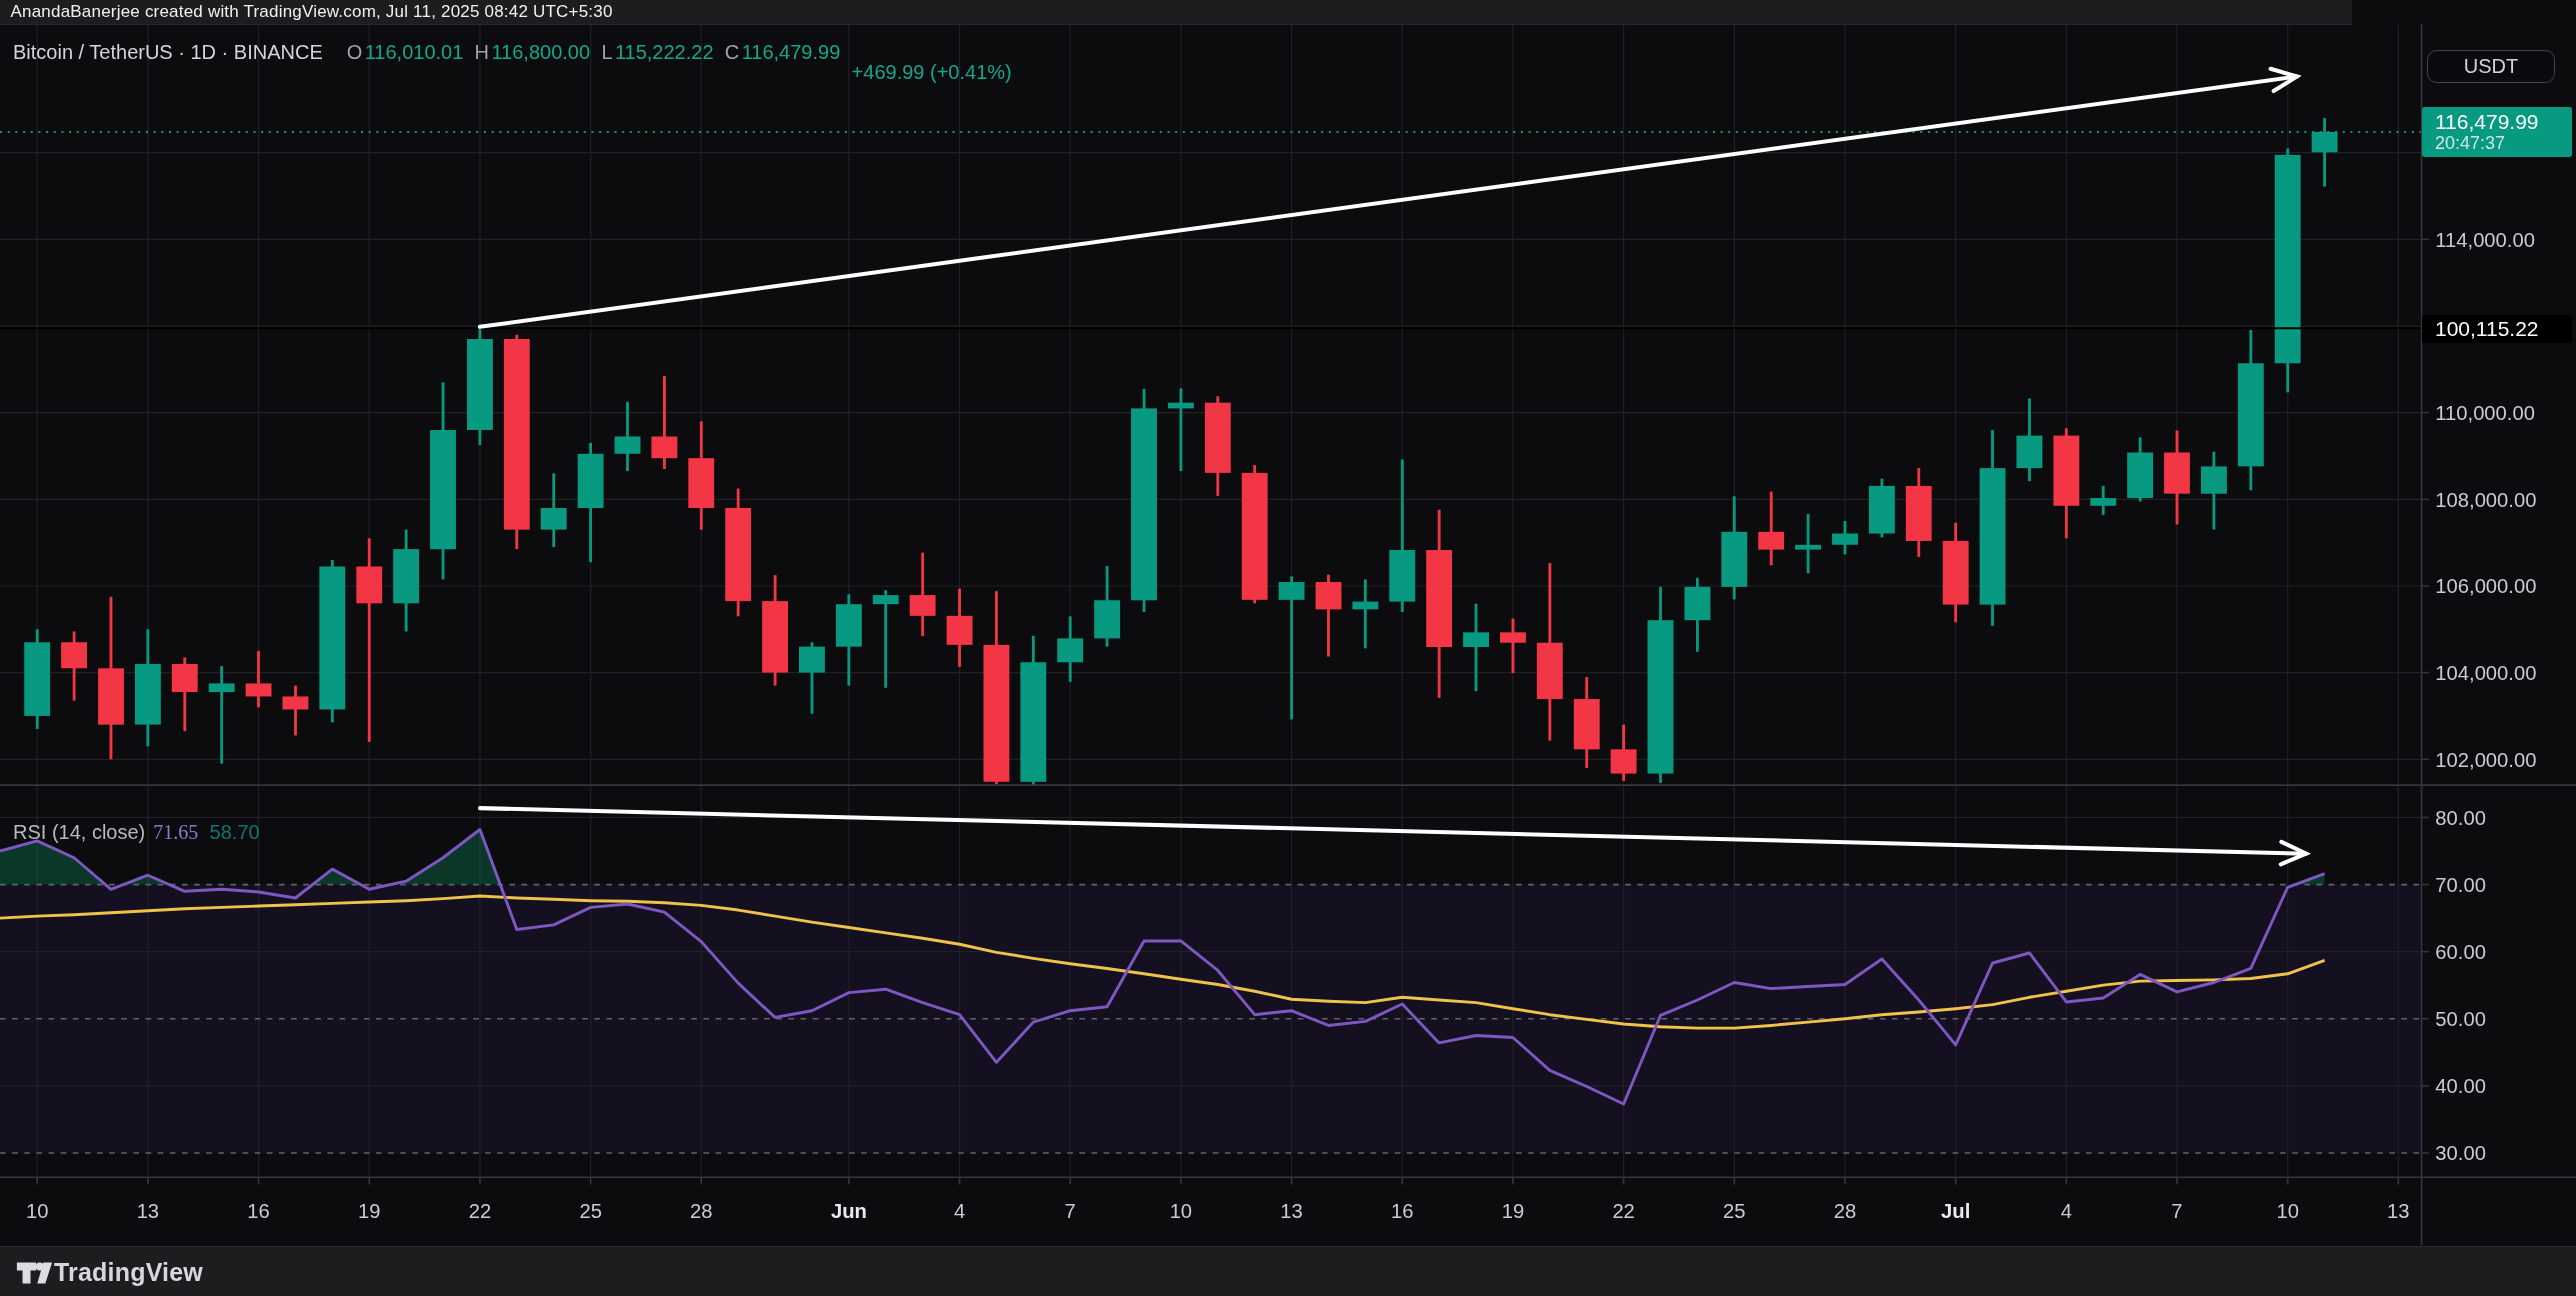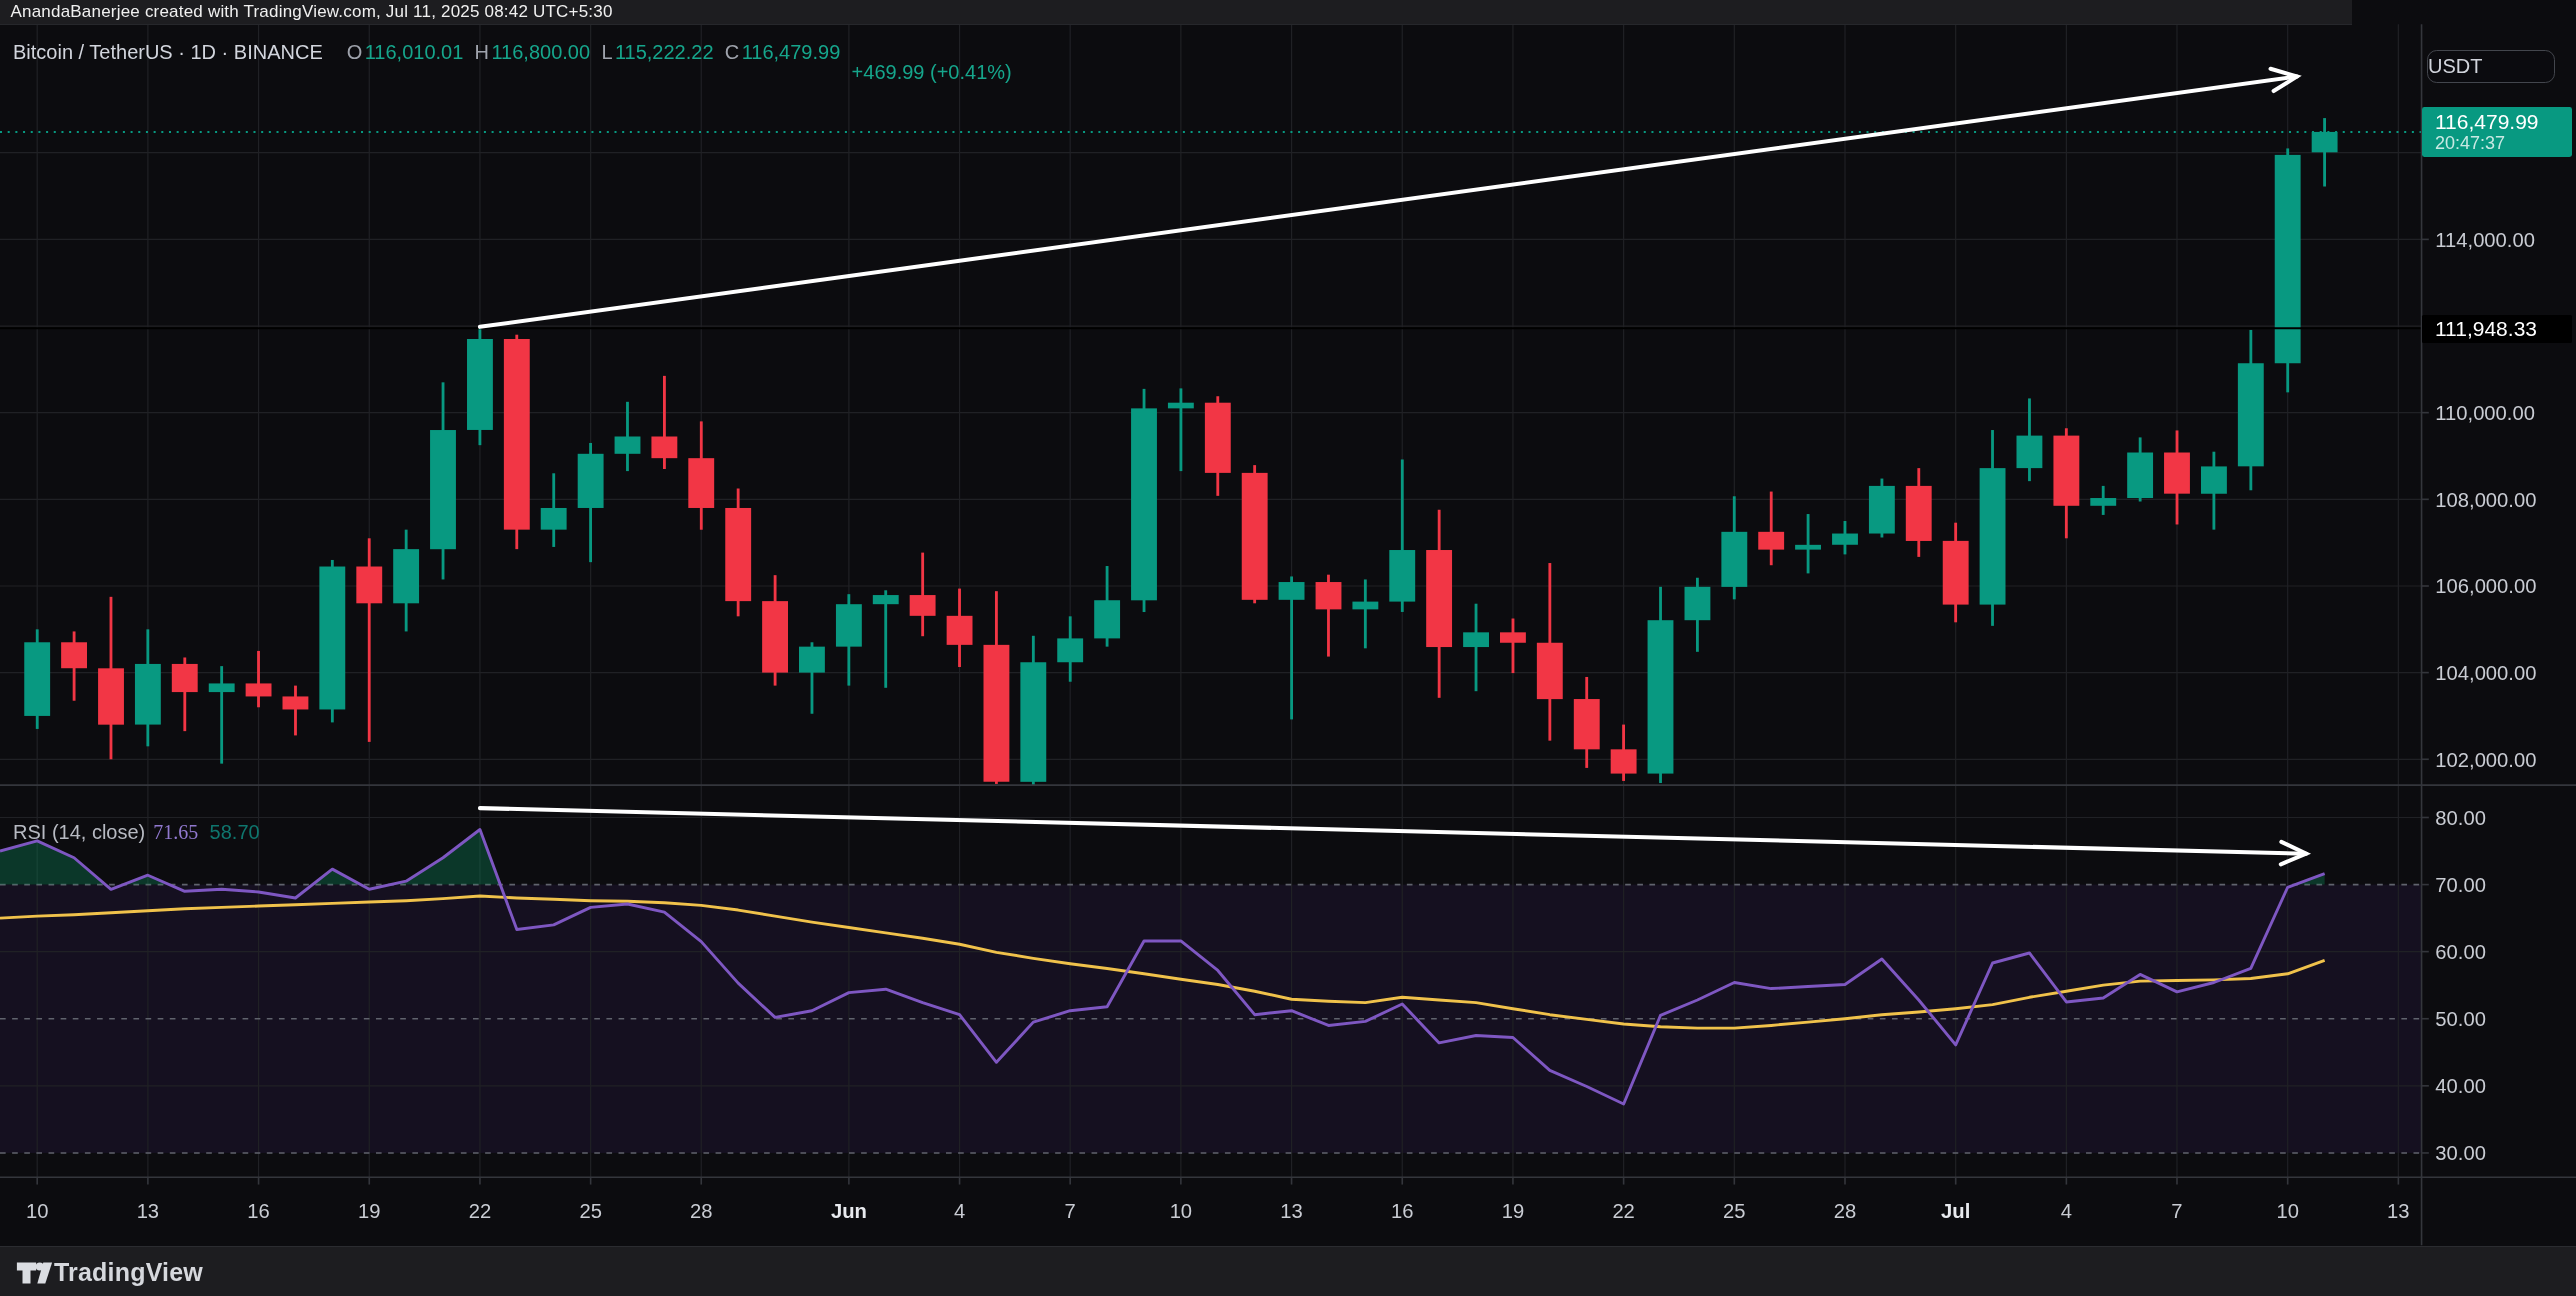--- a/index.html
+++ b/index.html
@@ -11,21 +11,21 @@
           display:flex;align-items:center;z-index:3;}
   #topbar span{color:#f0f0f0;font-size:17px;margin-left:10.5px;letter-spacing:0.2px;}
   #chart-svg{left:0;top:0;z-index:1;}
   #header-row{left:13px;top:36px;height:32px;display:flex;align-items:center;z-index:2;font-size:20px;}
   #header-row .title{color:#d2d5dd;margin-right:24px;}
   .ohlc-item{margin-right:11.3px;white-space:nowrap;}
   .ohlc-item .k{color:#9fa3ac;margin-right:2.4px;}
   .ohlc-item .v{color:#16a68c;}
   #hdr-change{color:#16a68c;white-space:nowrap;margin-top:41px;}
   #usdt-btn{left:2427px;top:50px;width:126px;height:31px;border:1.6px solid #43464d;border-radius:9.7px;
-            color:#d1d4dc;font-size:20px;display:flex;align-items:center;justify-content:flex-start;z-index:3;
+            color:#d1d4dc;font-size:20px;display:flex;align-items:center;justify-content:center;z-index:3;
             background:rgba(12,12,15,.6);cursor:pointer;}
   #price-badge{left:2422px;top:107px;width:137px;height:50px;background:#089981;border-radius:2.4px;
                z-index:3;color:#fff;padding-left:13px;display:flex;flex-direction:column;justify-content:center;}
   #price-badge .p{font-size:21px;line-height:24px;}
   #price-badge .cd{font-size:18px;line-height:19.4px;color:rgba(255,255,255,.78);}
   #level-badge{left:2422px;top:315px;width:137px;height:28px;background:#000;border-radius:1.6px;z-index:3;
                color:#fff;font-size:21px;display:flex;align-items:center;padding-left:13px;}
   #rsi-label-row{left:13px;top:804px;height:24px;display:flex;align-items:center;z-index:2;font-size:20px;margin-top:16px;}
   #rsi-label-row .t{color:#b7bac2;margin-right:8px;}
   #rsi-label-row .v1{color:#9179cf;margin-right:11.3px;font-family:Liberation Serif, serif;}
@@ -325,21 +325,21 @@
   <div id="usdt-btn" class="abs">
     <span>USDT</span>
   </div>
 
   <div id="price-badge" class="abs">
     <span class="p">116,479.99</span>
     <span class="cd">20:47:37</span>
   </div>
 
   <div id="level-badge" class="abs">
-    <span>111,948.33</span>
+    <span>100,115.22</span>
   </div>
 
   <div id="rsi-label-row" class="abs">
     <span class="t">
       <span>RSI</span>&nbsp;<span>(14, close)</span>
     </span>
     <span class="v1">71.65</span>
     <span class="v2">58.70</span>
   </div>
 

